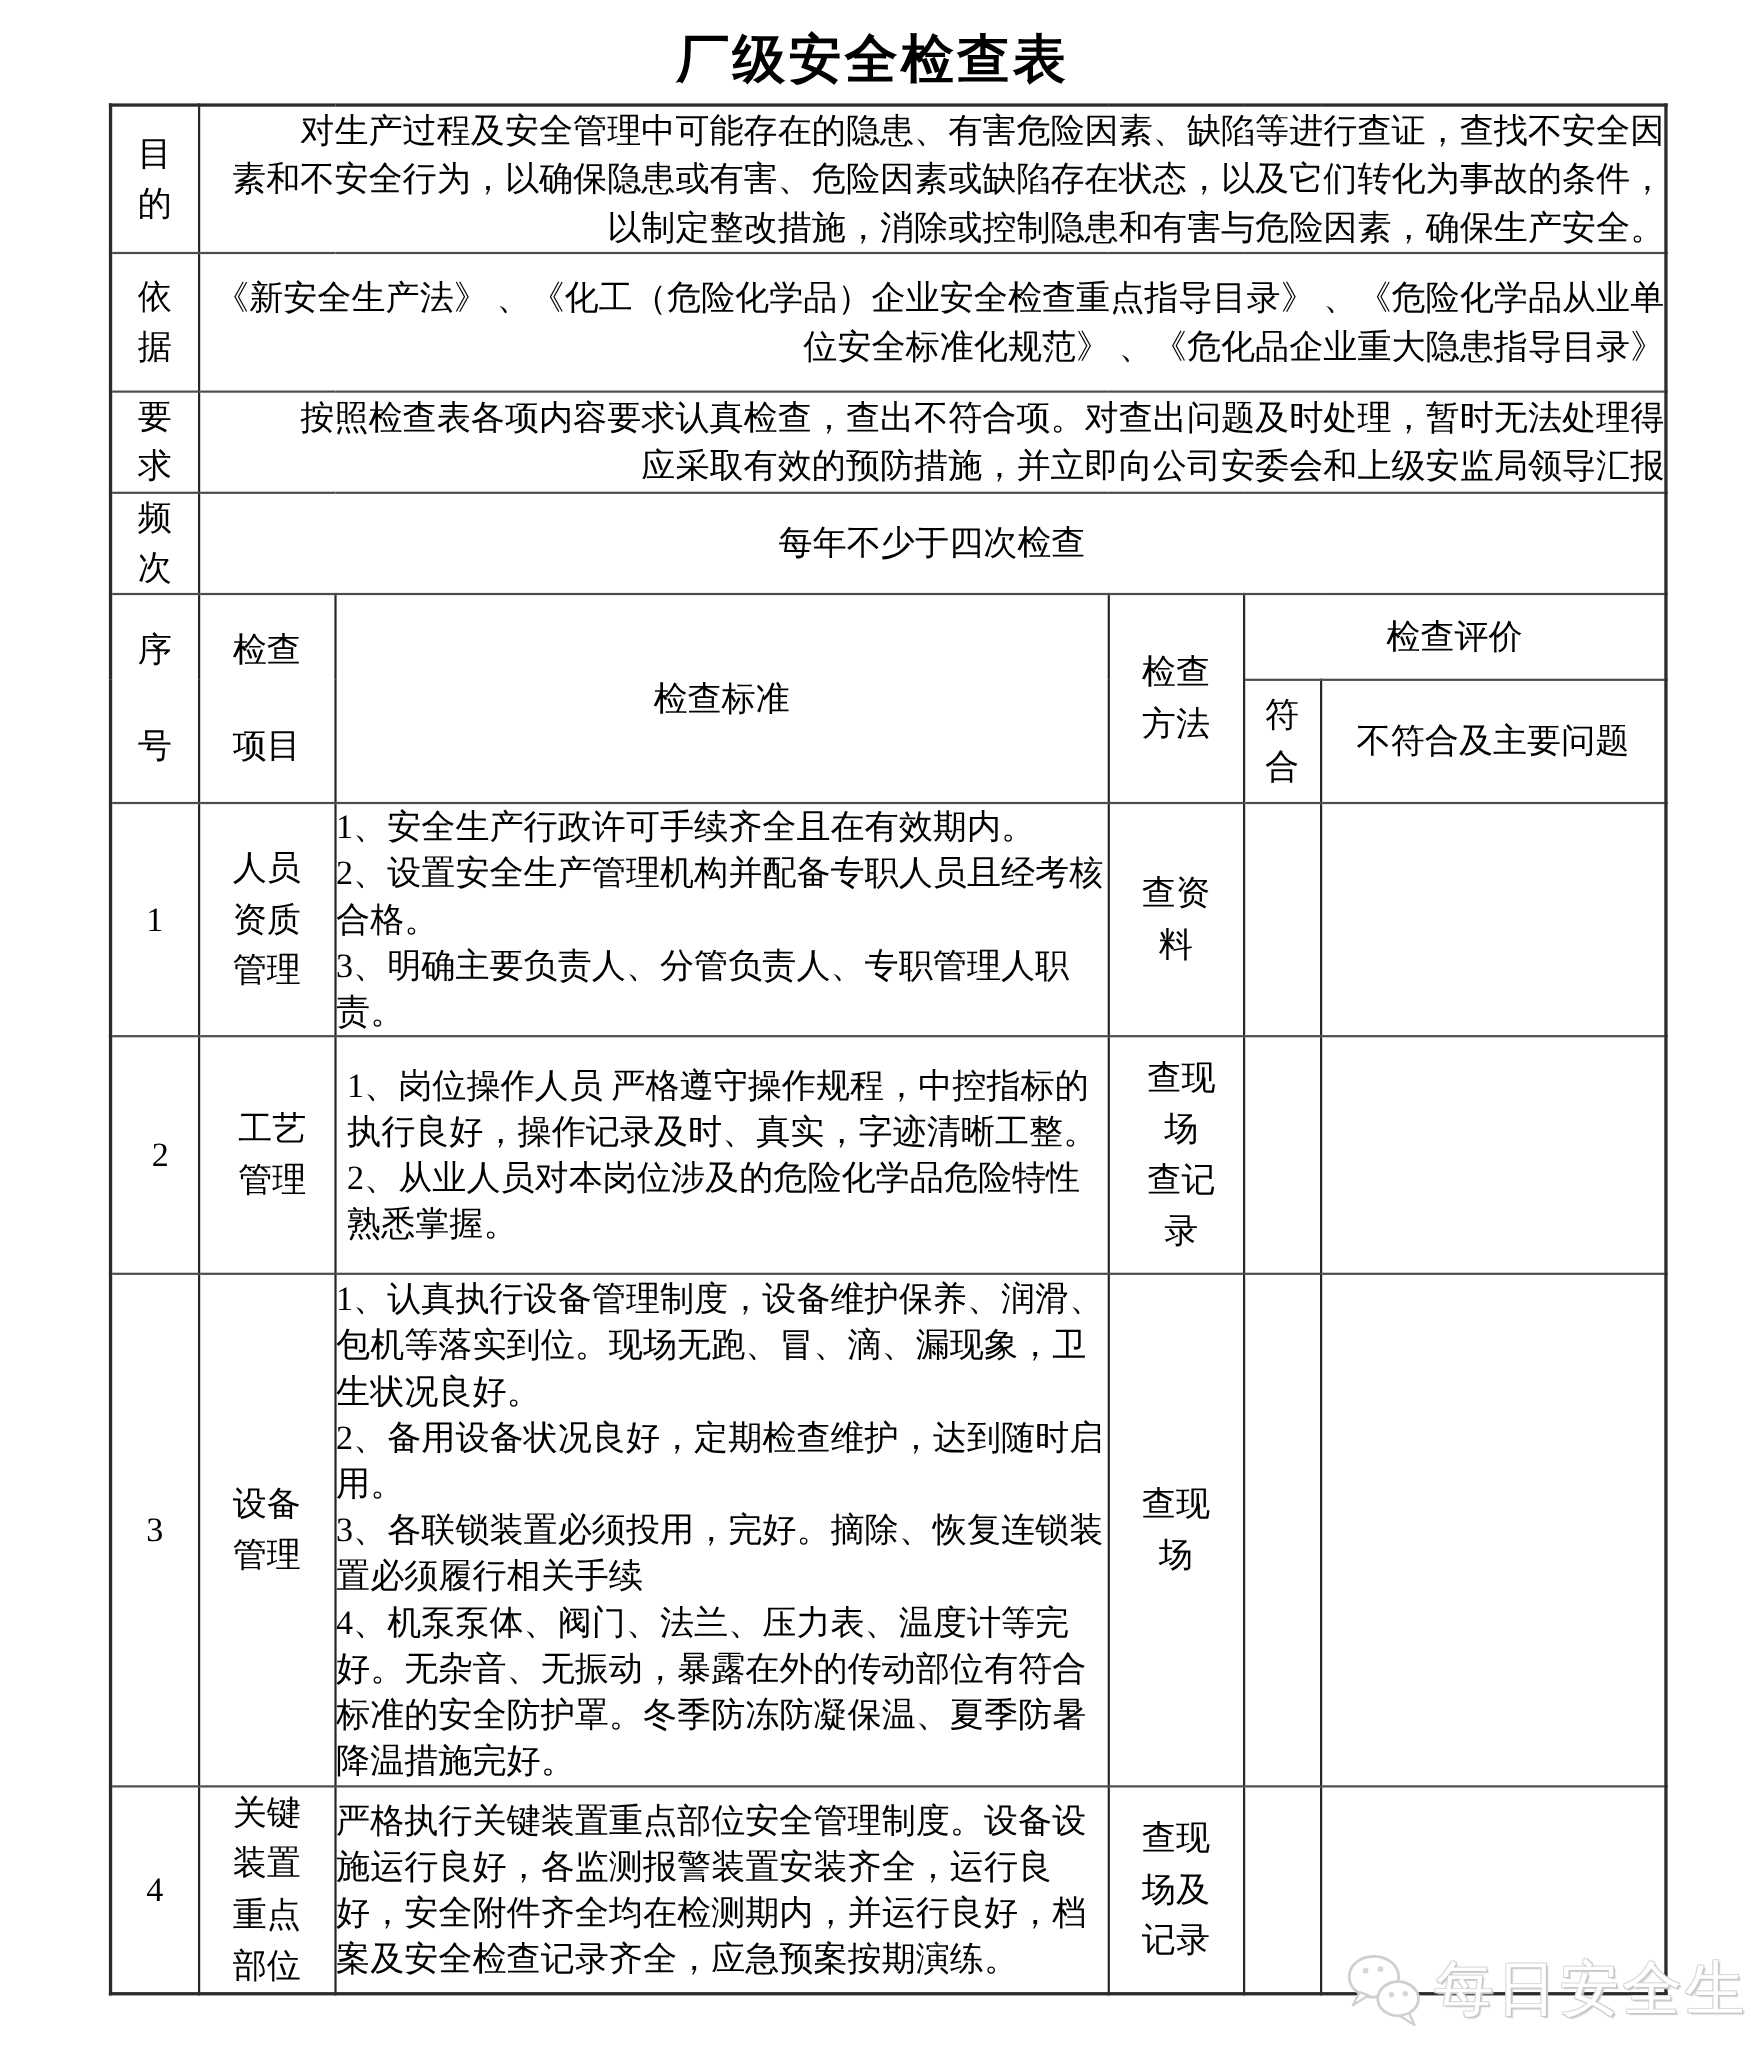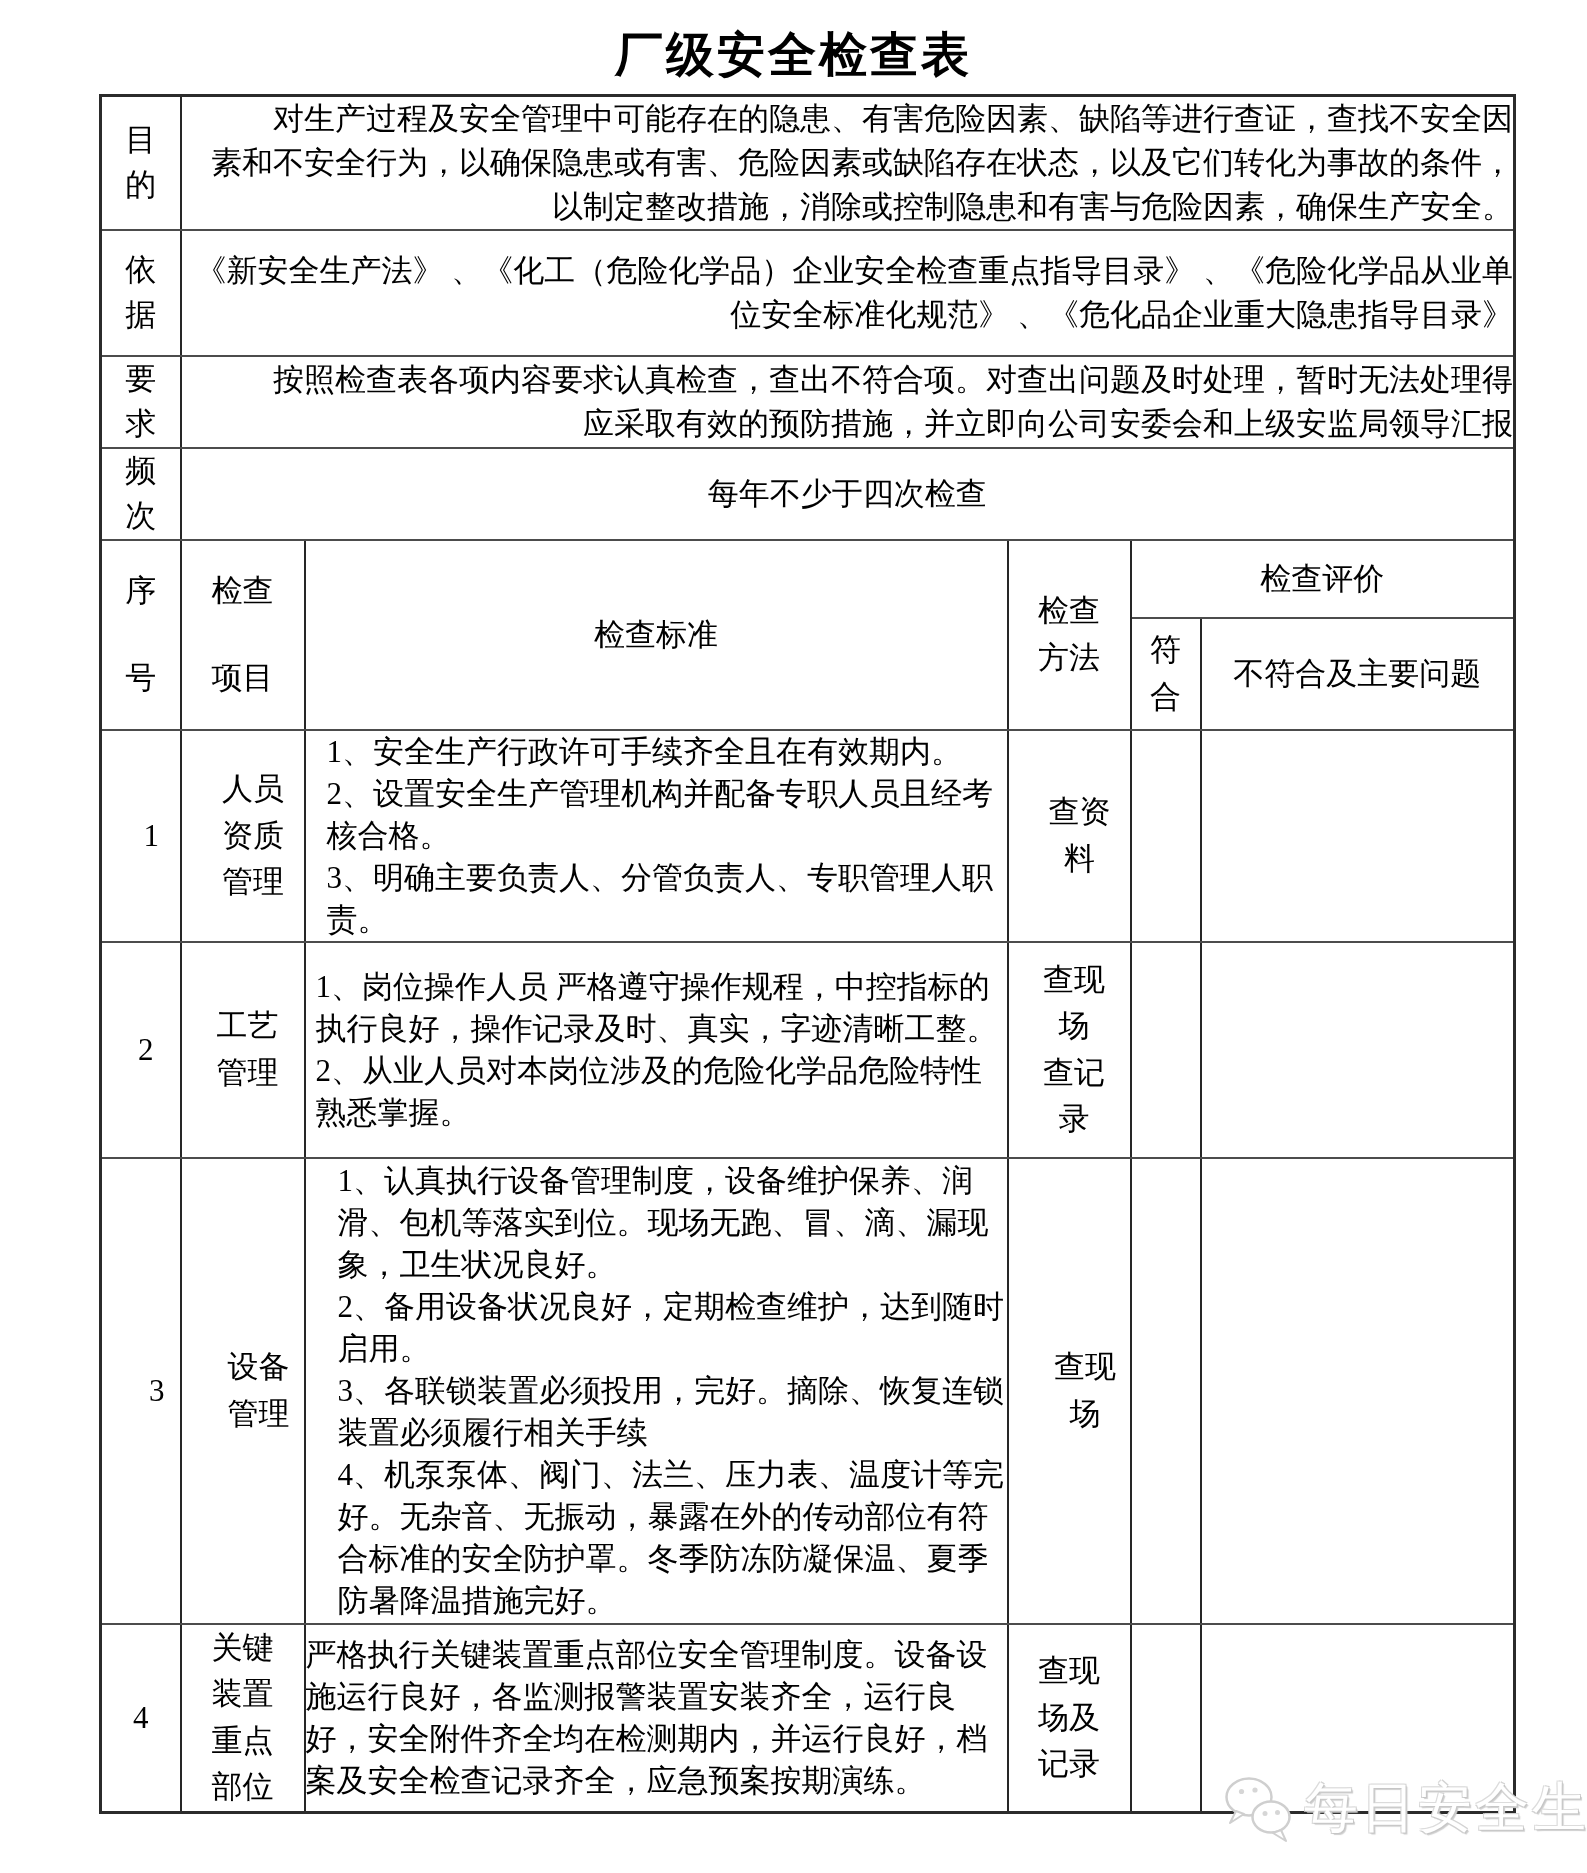--- a/index.html
+++ b/index.html
@@ -32,23 +32,23 @@
     vertical-align:middle;font-size:31px;padding:0;
     overflow:hidden;
   }
   
   tr.r-purpose td{height:130px;}
   tr.r-basis td{height:124px;}
   tr.r-req td{height:86px;}
   tr.r-freq td{height:78px;}
   tr.r-h1 td{height:76px;}
   tr.r-h2 td{height:110px;}
-  tr.r-d1 td{height:210px;padding-left:21px;}
+  tr.r-d1 td{height:210px;}
   tr.r-d2 td{height:214px;padding-left:10px;}
-  tr.r-d3 td{height:464px;padding-left:32px;}
+  tr.r-d3 td{height:464px;}
   tr.r-d4 td{height:172px;}
 
   td.lbl{text-align:center;}
   td.lbl .v{
     display:inline-block;width:34px;line-height:1.45;
     white-space:pre-line;text-align:center;
   }
   td.info-text{padding:4px 12px;line-height:44px;text-align:right;}
   td.info-text.indent{text-indent:62px;}
   td.info-text.center{text-align:center;text-indent:0;}

